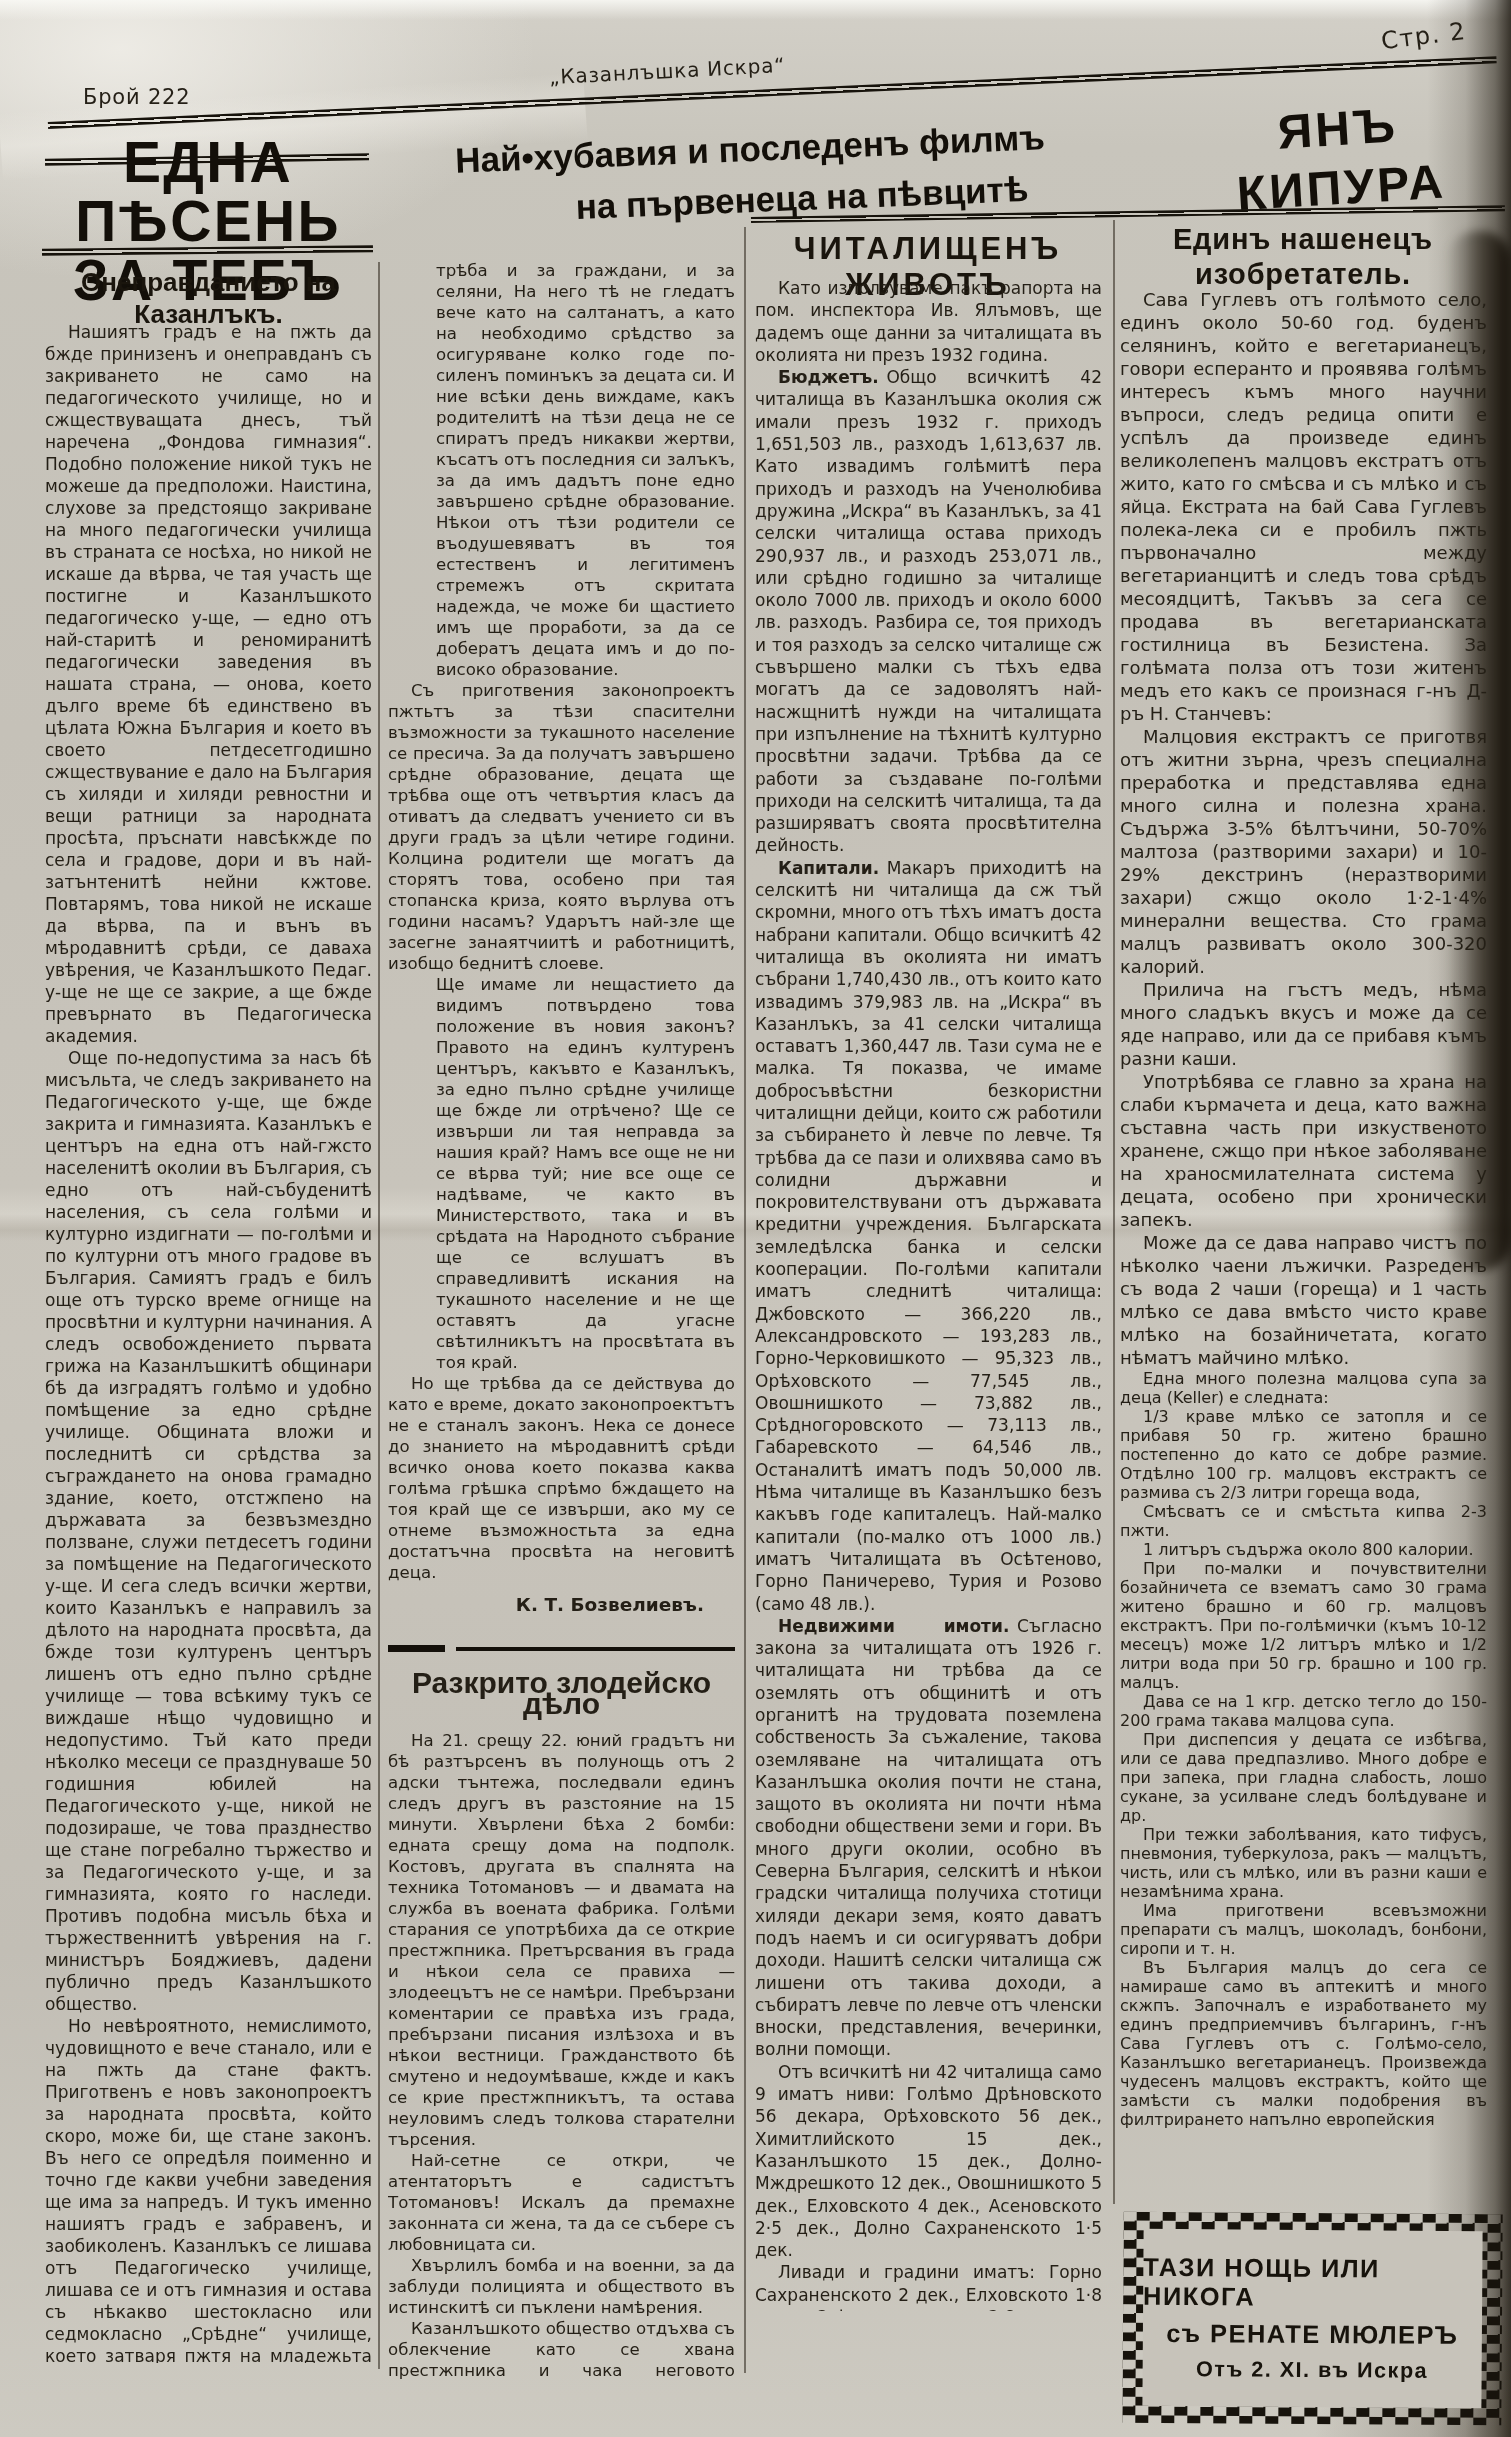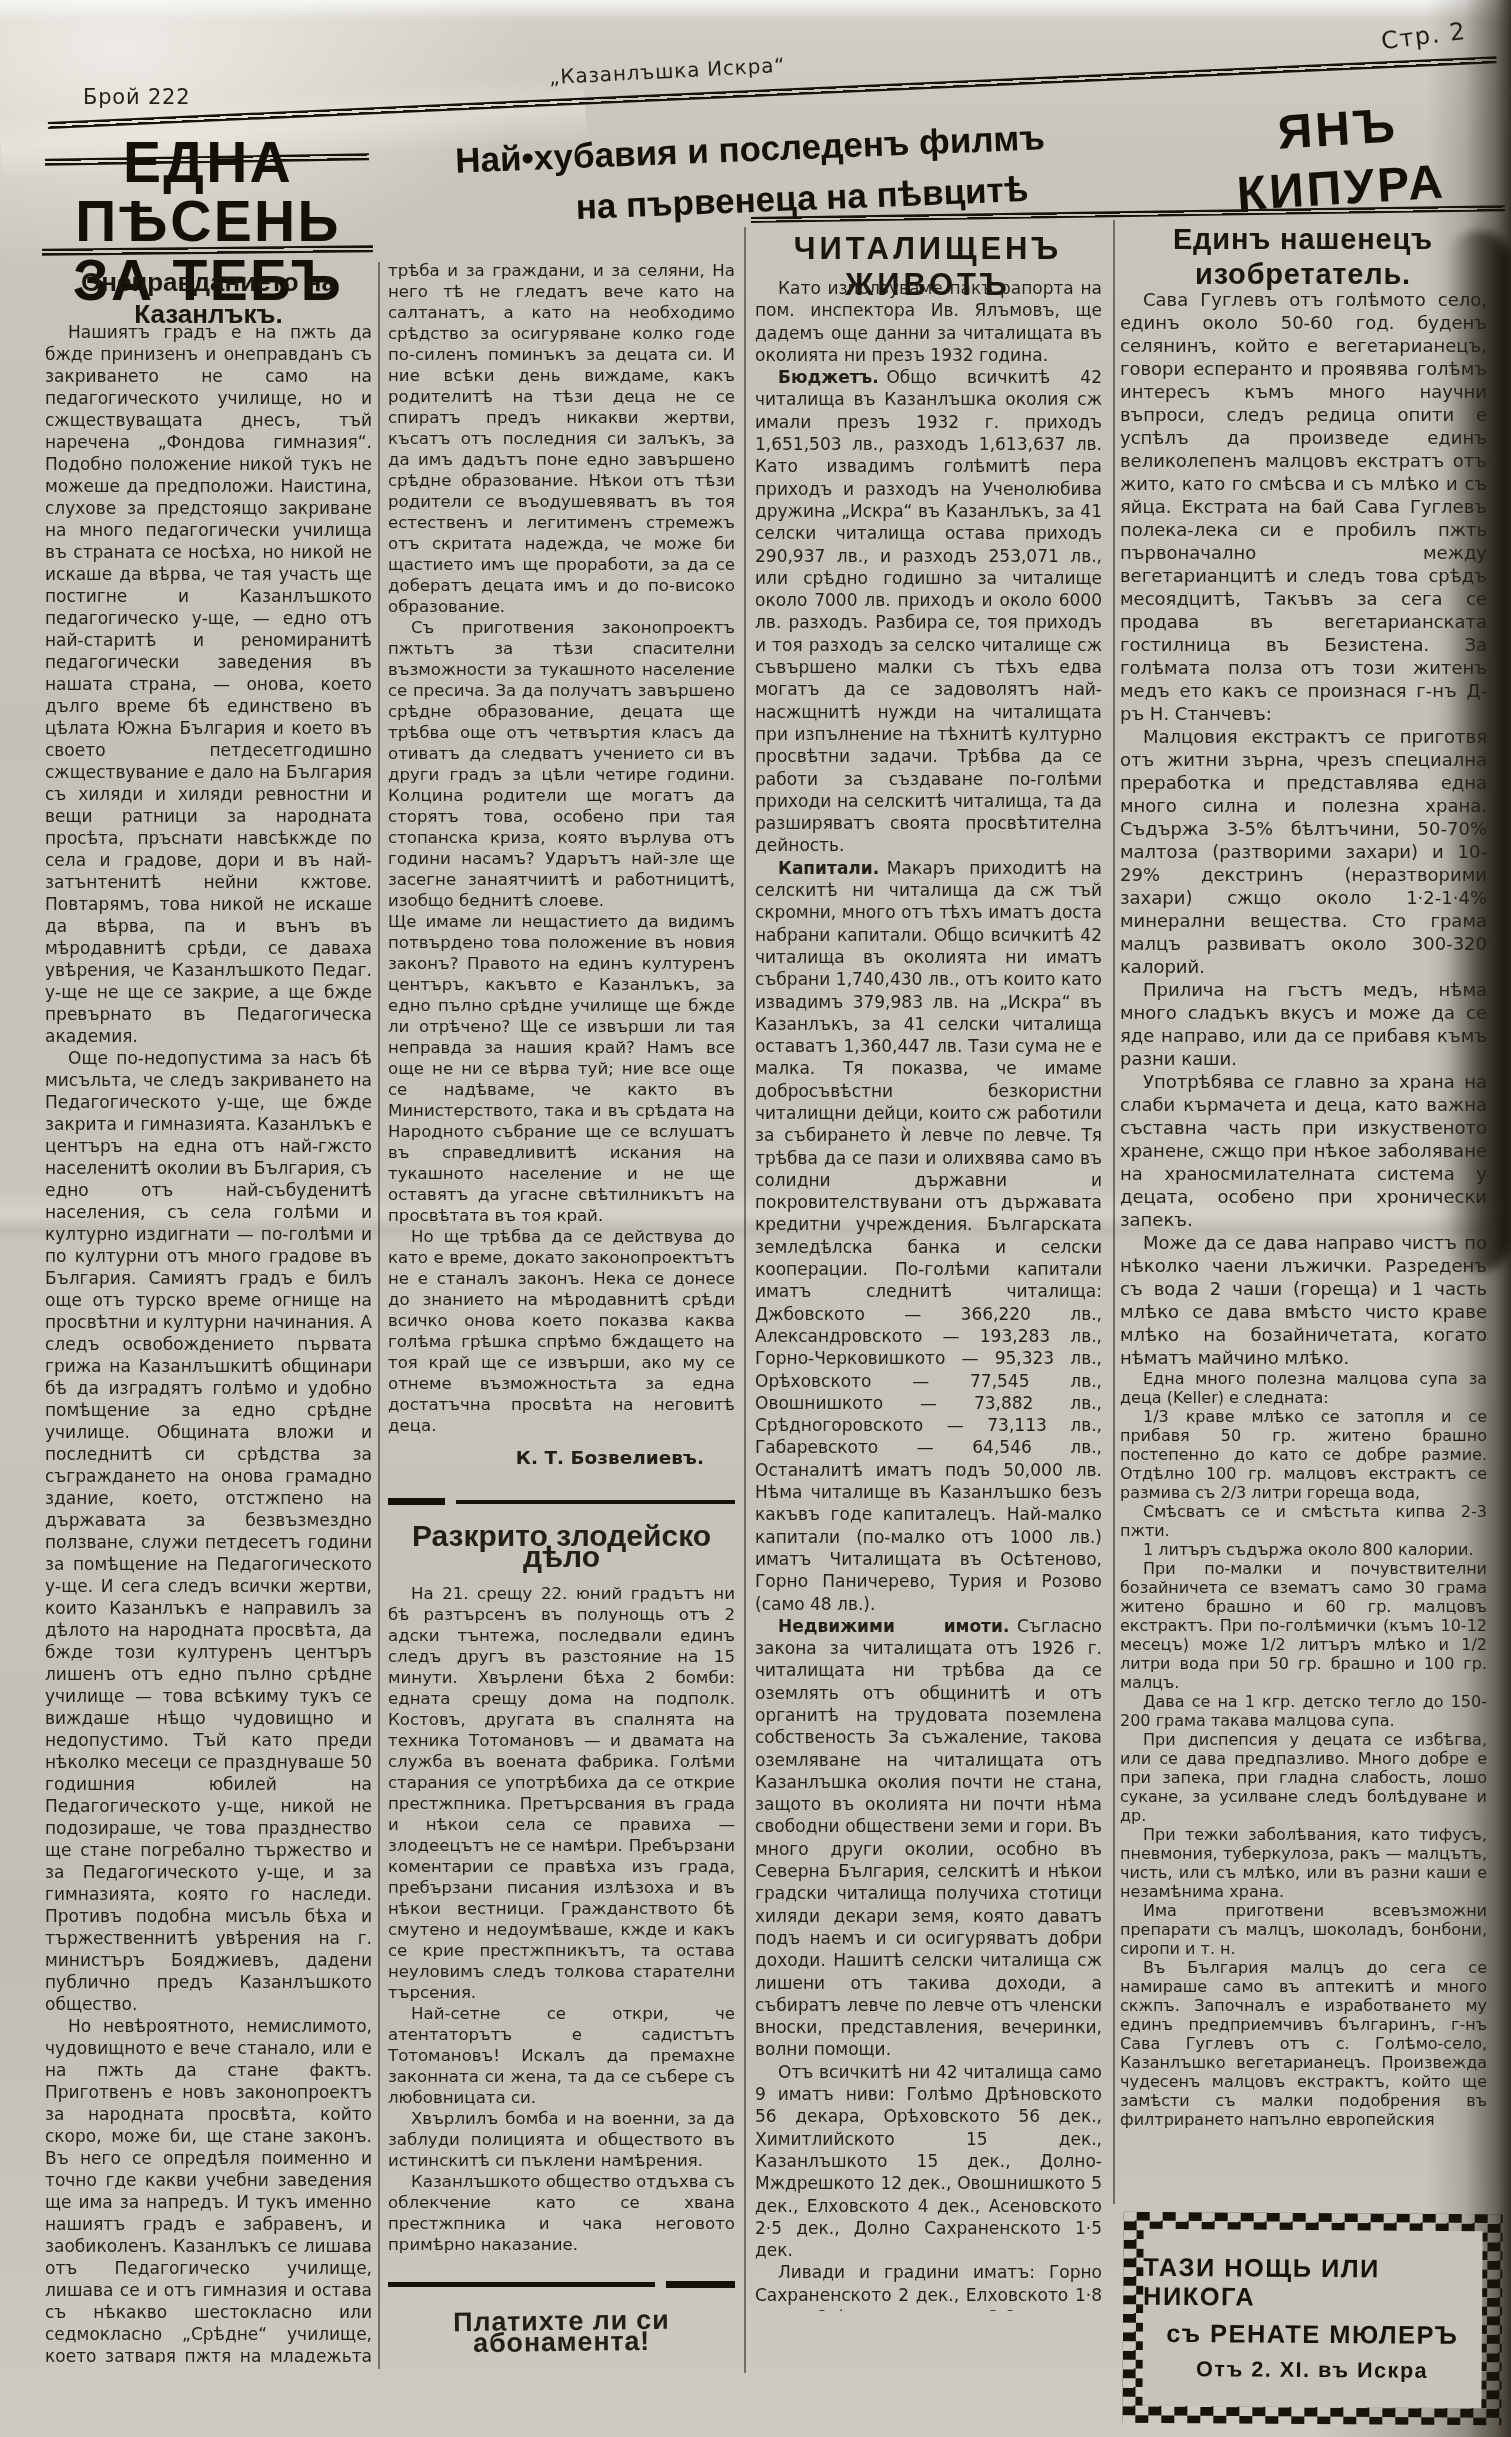--- a/index.html
+++ b/index.html
@@ -50,21 +50,21 @@
 
   
   .art-title{font-family:"Liberation Sans", sans-serif;font-weight:bold;text-align:center;color:#1a150d;}
   .t-col1{position:absolute;left:45px;top:266px;width:327px;font-size:26px;line-height:32px;}
   .t-col3{position:absolute;left:754px;top:231px;width:348px;font-size:31px;letter-spacing:3.9px;}
   .t-col4{position:absolute;left:1119px;top:222px;width:368px;font-size:29px;line-height:35px;letter-spacing:0.8px;}
 
   
   .bodycol{position:absolute;text-align:justify;overflow:hidden;}
   .bodycol p{margin:0;text-indent:23px;}
-  .bodycol p.noind{text-indent:0;}
+  .bodycol p.noind{text-indent:0;margin-left:48px;}
   #col1{left:45px;top:321px;width:327px;height:2042px;font-size:17px;line-height:22px;}
   #col2{left:388px;top:260px;width:347px;height:2119px;font-size:16.6px;line-height:21px;}
   #col3{left:755px;top:277px;width:347px;height:2034px;font-size:17px;line-height:22.3px;}
   #col4{left:1120px;top:288px;width:367px;height:1922px;font-size:18px;line-height:23px;}
   #col4 .tight{font-size:16px;line-height:19px;}
   .lead{font-weight:bold;margin-right:7.7px;}
   .sig{ text-align:right;font-size:18.5px;font-weight:bold;padding:10.8px 31px 7.7px 0;text-indent:0;}
   .rule-break{display:flex;align-items:center;gap:10.8px;margin:23px 0 20px 0;}
   .rule-break .stub{width:57px;height:7px;background:#14100a;}
   .rule-break .bar{flex:1;height:3.1px;background:#14100a;}

